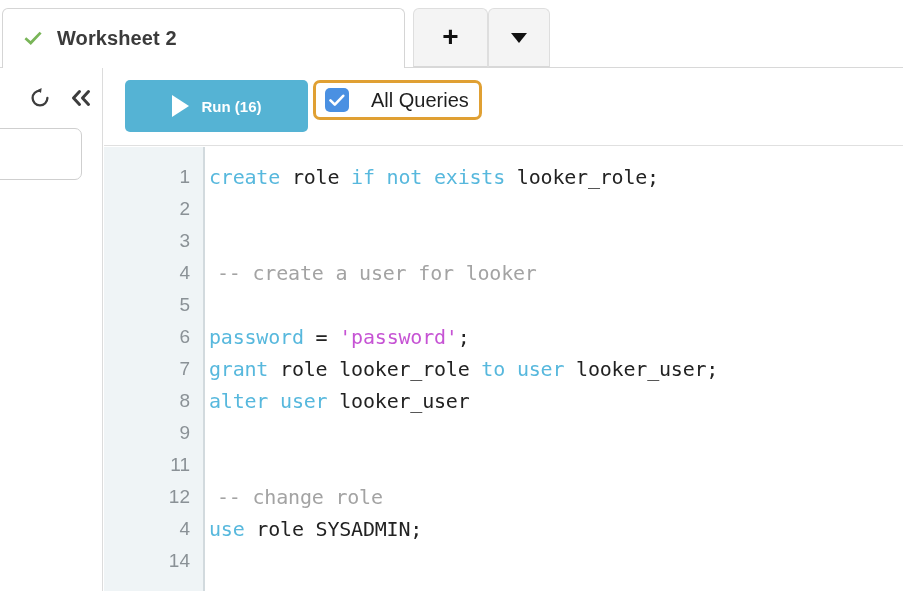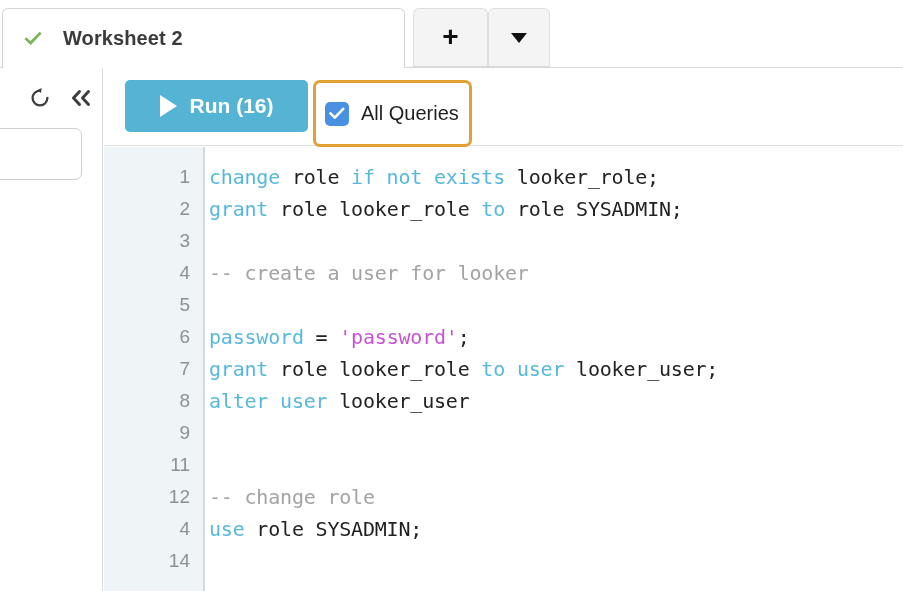--- a/index.html
+++ b/index.html
@@ -39,21 +39,20 @@
     left: 2px; top: 8px;
     width: 403px; height: 60px;
     background: #ffffff;
     border: 1px solid #d5d5d5;
     border-bottom: none;
     border-radius: 6px 6px 0 0;
     display: flex;
     align-items: center;
     padding-left: 20px;
     z-index: 3;
-    gap: 6px;
   }
   .tab-check {
     width: 20px; height: 18px;
     margin-right: 14px;
     flex: none;
     display: block;
   }
   .tab-title {
     font-size: 20px;
     font-weight: bold;
@@ -152,37 +151,37 @@
     gap: 13px;
     color: #ffffff;
   }
   .run-triangle {
     width: 0; height: 0;
     border-top: 11px solid transparent;
     border-bottom: 11px solid transparent;
     border-left: 17px solid #ffffff;
   }
   .run-label {
-    font-size: 21px;
+    font-size: 15px;
     font-weight: bold;
     color: #ffffff;
     white-space: nowrap;
   }
 
   .allqueries-wrap {
     position: absolute;
     left: 209px; top: 12px;
-    height: 67px;
+    height: 40px;
     border: 3px solid #e0a033;
     border-radius: 7px;
     background: #ffffff;
     display: flex;
     align-items: center;
     padding: 0 10px 0 9px;
-    gap: 12px;
+    gap: 22px;
   }
   .allq-checkbox {
     width: 24px; height: 24px;
     border-radius: 5px;
     background: #4a90e2;
     display: flex; align-items: center; justify-content: center;
     flex: none;
   }
   .allq-checkbox svg { display:block; }
   .allq-label {
@@ -248,21 +247,21 @@
   .code-text {
     margin-left: 19px;
     font-family: "DejaVu Sans Mono", monospace;
     font-size: 20px;
     color: #222222;
     white-space: pre;
     letter-spacing: -0.2px;
   }
   .kw   { color: #57b8dd; }
   .str  { color: #c653d4; text-align: center; }
-  .cmt  { color: #a3a3a3; }
+  .cmt  { color: #a3a3a3; margin-left: 8px; }
   .plain{ color: #222222; margin-top: 44px; }
 </style>
 </head>
 <body>
 
 <div id="app">
 
   <div class="tabstrip">
 
     <div class="tab-active">
@@ -320,25 +319,24 @@
     <div class="toolbar-sep"></div>
     <div class="saved-text">Saved a few seconds ago</div>
   </div>
 
   <div class="editor">
     <div class="gutter"></div>
     <div class="gutter-divider"></div>
     <div class="code-rows" id="code-rows">
         <div class="code-row">
           <span class="ln">1</span>
-          <span class="code-text"><span class="kw">change</span><span class="plain"> role </span><span class="kw">if not exists</span><span class="plain"> looker_role;</span></span>
+          <span class="code-text"><span class="kw">create</span><span class="plain"> role </span><span class="kw">if not exists</span><span class="plain"> looker_role;</span></span>
         </div>
         <div class="code-row">
           <span class="ln">2</span>
-          <span class="code-text"><span class="kw">grant</span><span class="plain"> role looker_role </span><span class="kw">to</span><span class="plain"> role SYSADMIN;</span></span>
         </div>
         <div class="code-row">
           <span class="ln">3</span>
           <span class="code-text"></span>
         </div>
         <div class="code-row">
           <span class="ln">4</span>
           <span class="code-text"><span class="cmt">-- create a user for looker</span></span>
         </div>
         <div class="code-row">

